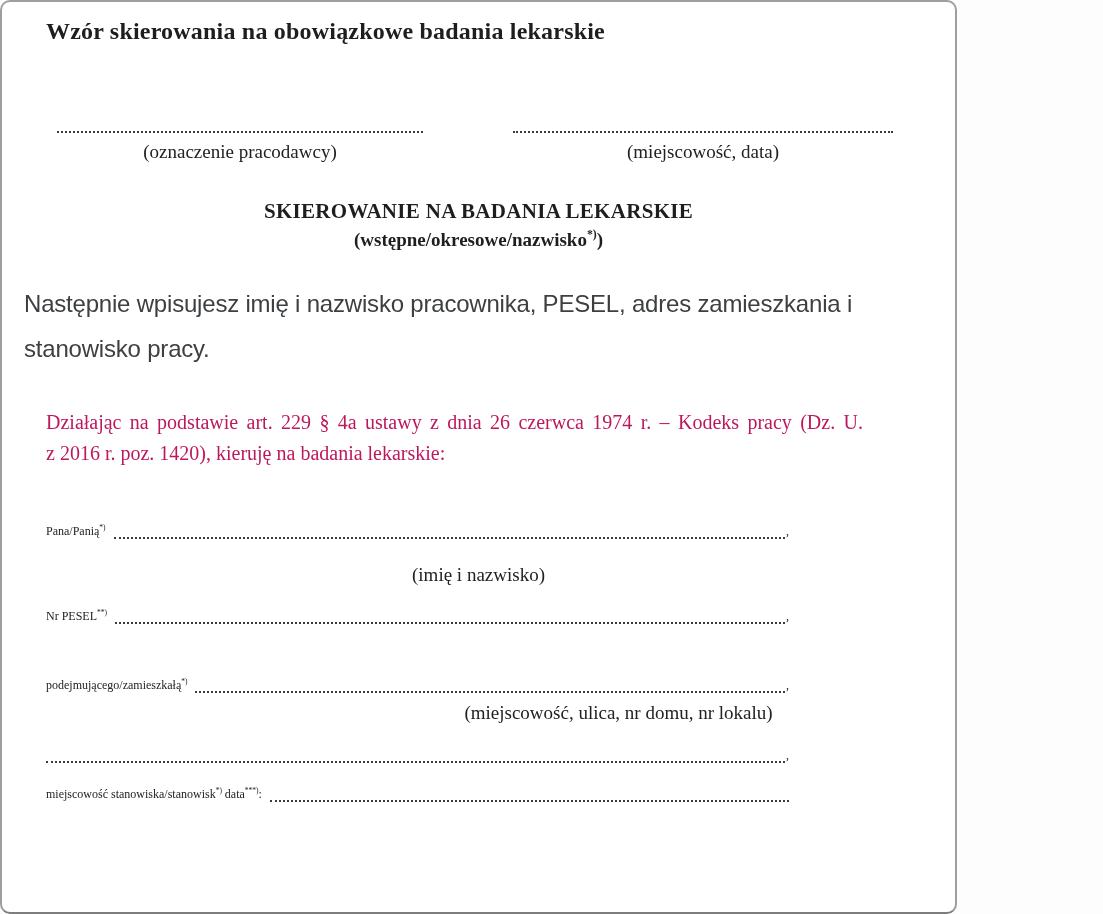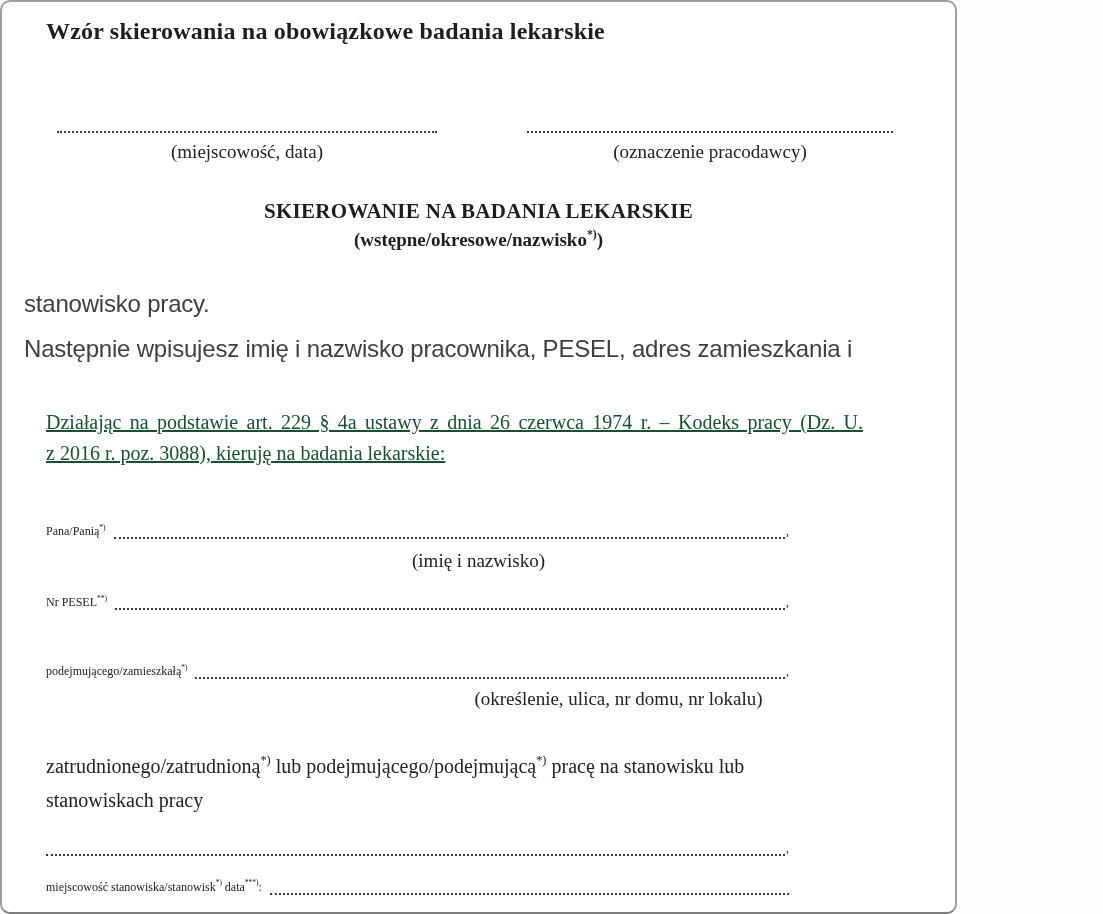--- a/index.html
+++ b/index.html
@@ -15,94 +15,90 @@
   .header-col.left{width:366px;}
   .header-col.right{width:380px;}
   .dotline{height:0;border-bottom:2px dotted #3b3b3b;}
   .caption{font-size:19px;text-align:center;margin-top:8px;color:#222;}
   .doc-heading{text-align:center;margin-top:36px;font-weight:bold;}
   .doc-heading .h1{font-size:21px;letter-spacing:.3px;}
   .doc-heading .h2{font-size:19px;margin-top:5px;}
   sup{font-size:62%;position:relative;top:-0.1em;font-weight:inherit;}
   .note{margin:30px 30px 0 22px;font-family:"Liberation Sans",sans-serif;
         font-size:24px;line-height:45px;color:#3d4043;letter-spacing:-0.2px;}
-  .legal{margin:36px 92px 0 44px;font-size:20px;line-height:31px;color:#14532d;text-decoration:underline;}
+  .legal{margin:36px 92px 0 44px;font-size:20px;line-height:31px;color:#be185d;}
   .legal .just{text-align:justify;text-align-last:justify;}
   .field-row{display:flex;align-items:flex-end;font-size:12px;color:#222;}
   .flabel{white-space:pre;line-height:26px;}
   .dots{flex:1 1 auto;border-bottom:2px dotted #3b3b3b;margin:0 0 5px 8px;min-width:20px;}
   .dots.nolabel{margin-left:0;}
   .tail{line-height:26px;margin-left:1px;}
   .row-name{margin:46px 166px 0 44px;}
-  .cap-name{margin-top:6px;}
+  .cap-name{margin-top:20px;}
   .row-pesel{margin:14px 166px 0 44px;font-family:Liberation Serif, serif;}
   .row-address{margin:40px 166px 0 44px;}
   .cap-address{margin:4px 0 0 280px;text-align:center;}
   .employment{margin:34px 100px 0 44px;font-size:20px;line-height:34px;color:#222;}
   .employment .seg{white-space:pre;}
   .row-dots-a{margin:18px 166px 0 44px;}
   .row-position{margin:10px 166px 0 44px;}
 </style>
 </head>
 <body>
 
 <div class="card">
 
   <h1 class="title">Wzór skierowania na obowiązkowe badania lekarskie</h1>
 
   <div class="header-row">
+    <div class="header-col left">
+      <div class="dotline"></div>
+      <div class="caption">(oznaczenie pracodawcy)</div>
+    </div>
     <div class="header-col right">
       <div class="dotline"></div>
       <div class="caption">(miejscowość, data)</div>
-    </div>
-    <div class="header-col left">
-      <div class="dotline"></div>
-      <div class="caption">(oznaczenie pracodawcy)</div>
     </div>
   </div>
 
   <div class="doc-heading">
     <div class="h1">SKIEROWANIE NA BADANIA LEKARSKIE</div>
     <div class="h2"><span>(wstępne/okresowe/nazwisko</span><sup>*)</sup><span>)</span></div>
   </div>
 
   <div class="note">
+    <div>Następnie wpisujesz imię i nazwisko pracownika, PESEL, adres zamieszkania i</div>
     <div>stanowisko pracy.</div>
-    <div>Następnie wpisujesz imię i nazwisko pracownika, PESEL, adres zamieszkania i</div>
   </div>
 
   <div class="legal">
     <div class="just">Działając na podstawie art. 229 § 4a ustawy z dnia 26 czerwca 1974 r. – Kodeks pracy (Dz. U.</div>
-    <div>z 2016 r. poz. 3088), kieruję na badania lekarskie:</div>
+    <div>z 2016 r. poz. 1420), kieruję na badania lekarskie:</div>
   </div>
 
   <div class="field-row row-name">
     <span class="flabel"><span>Pana/Panią</span><sup>*)</sup></span>
     <span class="dots"></span>
     <span class="tail">,</span>
   </div>
   <div class="caption cap-name">(imię i nazwisko)</div>
 
   <div class="field-row row-pesel">
     <span class="flabel"><span>Nr PESEL</span><sup>**)</sup></span>
     <span class="dots"></span>
     <span class="tail">,</span>
   </div>
 
   <div class="field-row row-address">
     <span class="flabel"><span>podejmującego/zamieszkałą</span><sup>*)</sup></span>
     <span class="dots"></span>
     <span class="tail">,</span>
   </div>
-  <div class="caption cap-address">(określenie, ulica, nr domu, nr lokalu)</div>
+  <div class="caption cap-address">(miejscowość, ulica, nr domu, nr lokalu)</div>
 
-  <div class="employment">
-    <div><span class="seg">zatrudnionego/zatrudnioną</span><sup>*)</sup><span class="seg"> lub podejmującego/podejmującą</span><sup>*)</sup><span class="seg"> pracę na stanowisku lub</span></div>
-    <div>stanowiskach pracy</div>
-  </div>
 
   <div class="field-row row-dots-a">
     <span class="dots nolabel"></span>
     <span class="tail">,</span>
   </div>
 
   <div class="field-row row-position">
     <span class="flabel"><span>miejscowość stanowiska/stanowisk</span><sup>*)</sup><span class="seg"> data</span><sup>***)</sup><span>:</span></span>
     <span class="dots"></span>
   </div>

